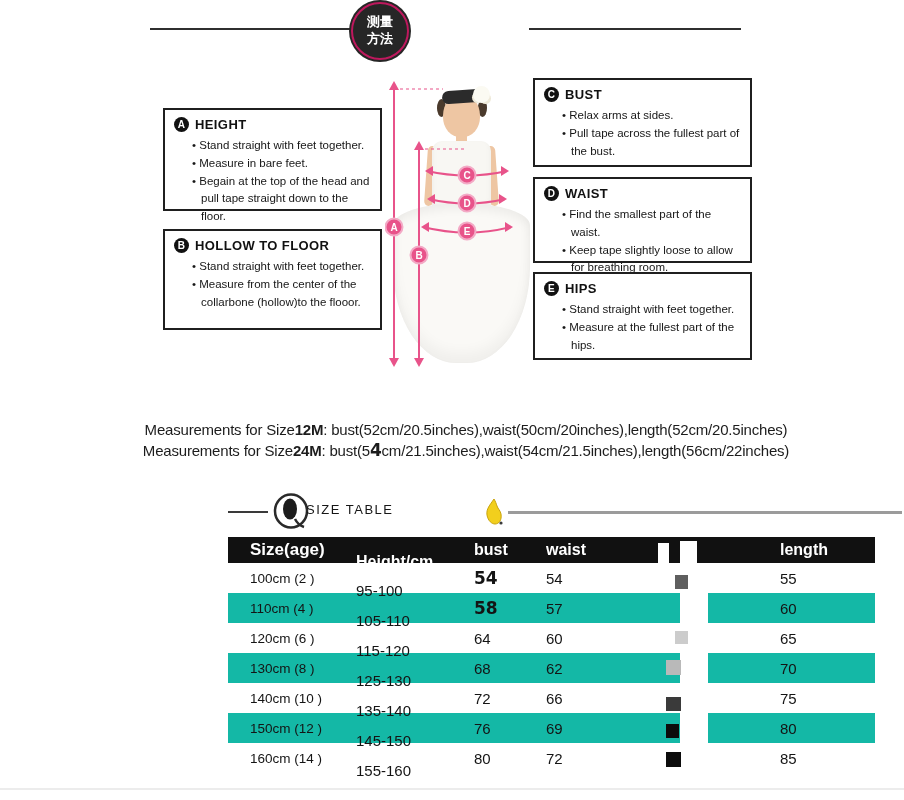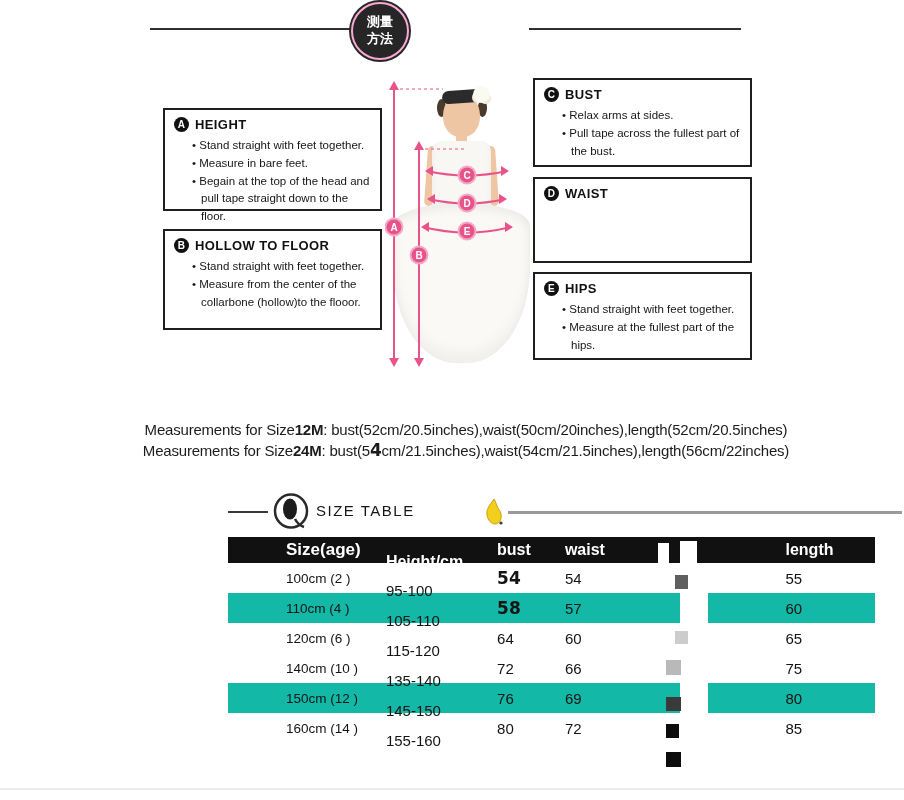--- a/index.html
+++ b/index.html
@@ -8,21 +8,21 @@
 
   
   .hline { position:absolute; height:2px; background:#2f2f2f; }
   #line-tl { left:150px; top:28px; width:203px; }
   #line-tr { left:529px; top:28px; width:212px; }
   .badge-pill { position:absolute; left:399px; top:13px; width:132px; height:31px;
                 background:#262626; border-radius:16px; color:#fff; z-index:2;
                 display:flex; align-items:center; justify-content:center;
                 font-size:15px; font-weight:bold; }
   .badge-circle { position:absolute; left:351px; top:2px; width:54px; height:54px;
-                  border-radius:50%; background:#262626; border:2px solid #f9a8d4;
+                  border-radius:50%; background:#262626; border:2px solid #be185d;
                   box-shadow:0 0 0 2px #262626; color:#fff; z-index:3;
                   display:flex; flex-direction:column; align-items:center; justify-content:center;
                   font-size:13px; font-weight:bold; line-height:1.3; }
 
   
   .ibox { position:absolute; background:#fff; border:2px solid #1f1f1f;
           padding:7px 9px 5px 9px; box-sizing:border-box; }
   #box-a { left:163px; top:108px; width:219px; height:103px; }
   #box-b { left:163px; top:229px; width:219px; height:101px; }
   #box-c { left:533px; top:78px;  width:219px; height:89px; }
@@ -66,30 +66,30 @@
   .mline { font-size:15px; line-height:20px; color:#1c1c1c; white-space:nowrap; letter-spacing:-0.2px;margin-left:28px; }
   .seg-normal { }
   .seg-bold { font-weight:bold; }
   .seg-patch { font-size:17px; font-family:"DejaVu Sans", sans-serif; }
   .seg-patch-bold { font-size:17px; font-weight:bold; font-family:"DejaVu Sans", sans-serif; }
 
   
   #sd-line-left { left:228px; top:511px; width:40px; height:2px; background:#3a3a3a; position:absolute; }
   #sd-line-right { left:508px; top:511px; width:394px; height:3px; background:#9b9b9b; position:absolute; }
   #sd-icon { position:absolute; left:268px; top:492px; }
-  #sd-title { position:absolute; left:316px; top:502px; font-size:15px; letter-spacing:1.5px; color:#161616; }
+  #sd-title { position:absolute; left:306px; top:502px; font-size:13px; letter-spacing:1.5px; color:#161616; }
   #sd-flame { position:absolute; left:482px; top:497px; }
 
   #table { position:absolute; left:228px; top:537px; width:647px; }
   .thead { display:flex; background:#111; color:#fff; height:26px; align-items:center;
            font-weight:bold; font-size:16px; }
   .trow { display:flex; height:30px; align-items:center; font-size:15px; color:#141414; }
   .trow.gray { background:#14b8a6; }
   .cell { box-sizing:border-box; overflow:hidden; white-space:nowrap; }
-  .c0 { width:128px; padding-left:22px;margin-left:36px; } .c1 { width:118px;margin-top:24px; } .c2 { width:72px; }
+  .c0 { width:128px; padding-left:22px; } .c1 { width:118px;margin-top:24px; } .c2 { width:72px; }
   .c3 { width:98px; } .c4 { width:134px; } .c5 { width:97px; padding-left:2px; }
   .thead .c0 { font-size:17px; }
   .trow .c0 { font-size:13.5px; }
   .patched { font-weight:bold; font-size:17px; font-family:"DejaVu Sans", sans-serif; }
 
   .censor { position:absolute; }
   #cm-h1 { left:430px; top:6px;  width:11px; height:20px; background:#fff; }
   #cm-h2 { left:452px; top:4px;  width:17px; height:29px; background:#fff; }
   #cm-strip { left:452px; top:26px; width:28px; height:210px; background:#fff; }
   #cm-s0 { left:447px; top:38px;  width:13px; height:14px; background:#5f5f5f; }
@@ -142,20 +142,24 @@
     <ul>
         <li>Relax arms at sides.</li>
         <li>Pull tape across the fullest part of the bust.</li>
       </ul>
   </div>
   <div class="ibox" id="box-d">
     <div class="ibox-title">
       <span class="letter-badge">D</span>
       <span>WAIST</span>
     </div>
+    <ul>
+        <li>Find the smallest part of the waist.</li>
+        <li>Keep tape slightly loose to allow for breathing room.</li>
+      </ul>
   </div>
   <div class="ibox" id="box-e">
     <div class="ibox-title">
       <span class="letter-badge">E</span>
       <span>HIPS</span>
     </div>
     <ul>
         <li>Stand straight with feet together.</li>
         <li>Measure at the fullest part of the hips.</li>
       </ul>
@@ -255,20 +259,28 @@
           <div class="cell c5">60</div>
         </div>
         <div class="trow white">
           <div class="cell c0">120cm (6 )</div>
           <div class="cell c1">115-120</div>
           <div class="cell c2">64</div>
           <div class="cell c3">60</div>
           <div class="cell c4"></div>
           <div class="cell c5">65</div>
         </div>
+        <div class="trow gray">
+          <div class="cell c0">130cm (8 )</div>
+          <div class="cell c1">125-130</div>
+          <div class="cell c2">68</div>
+          <div class="cell c3">62</div>
+          <div class="cell c4"></div>
+          <div class="cell c5">70</div>
+        </div>
         <div class="trow white">
           <div class="cell c0">140cm (10 )</div>
           <div class="cell c1">135-140</div>
           <div class="cell c2">72</div>
           <div class="cell c3">66</div>
           <div class="cell c4"></div>
           <div class="cell c5">75</div>
         </div>
         <div class="trow gray">
           <div class="cell c0">150cm (12 )</div>

